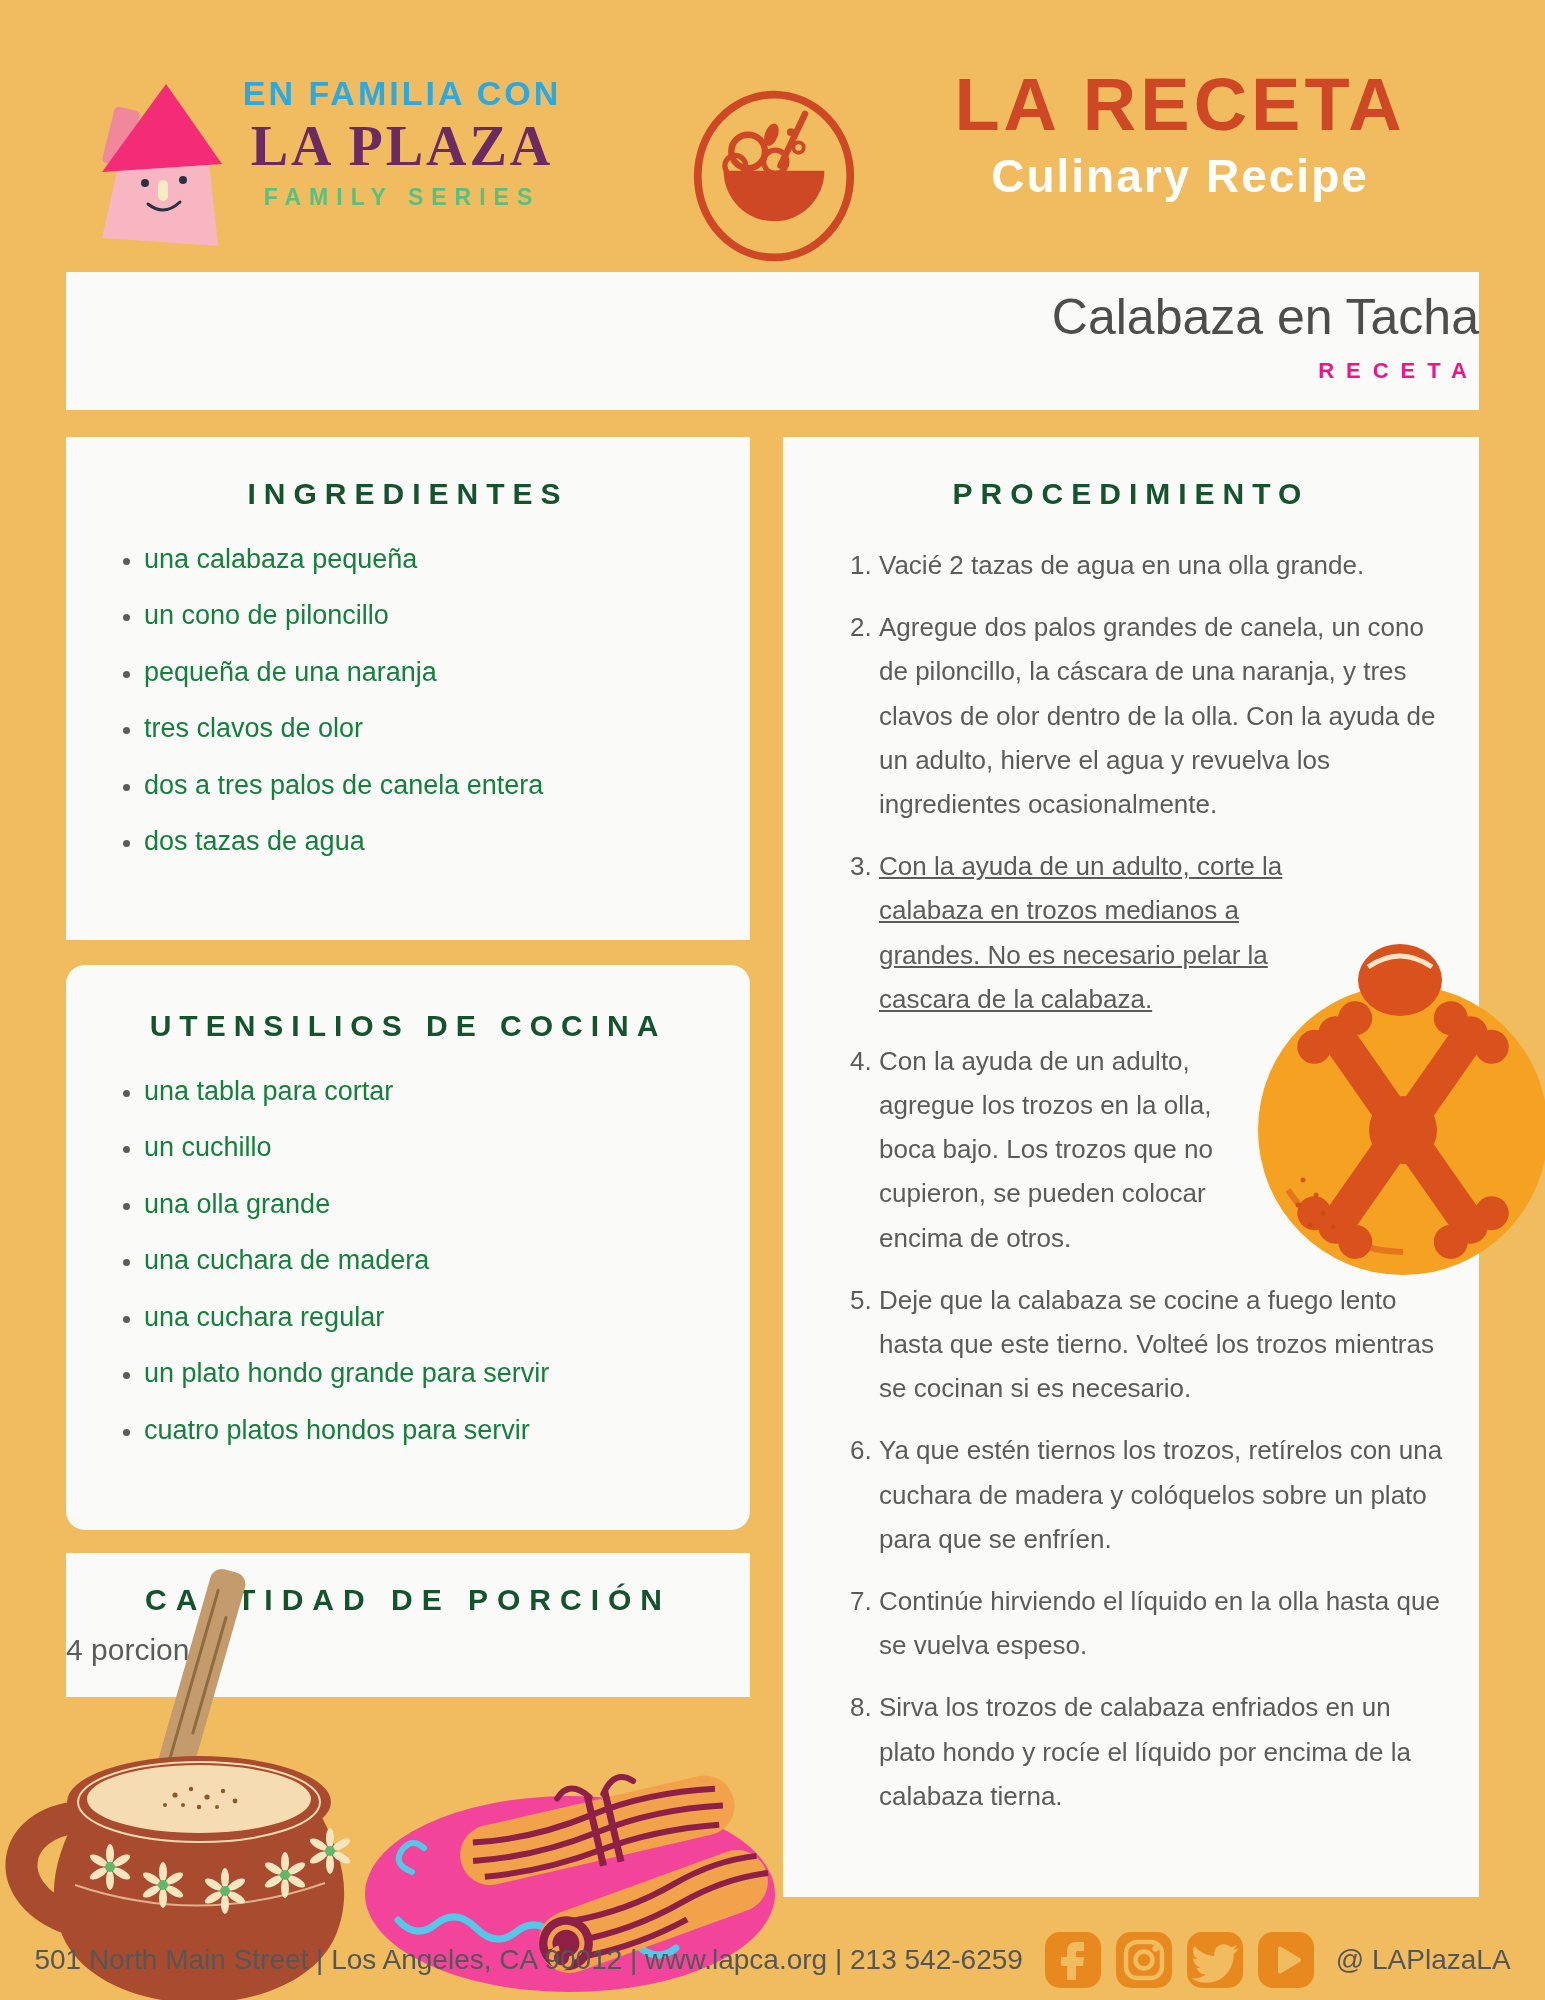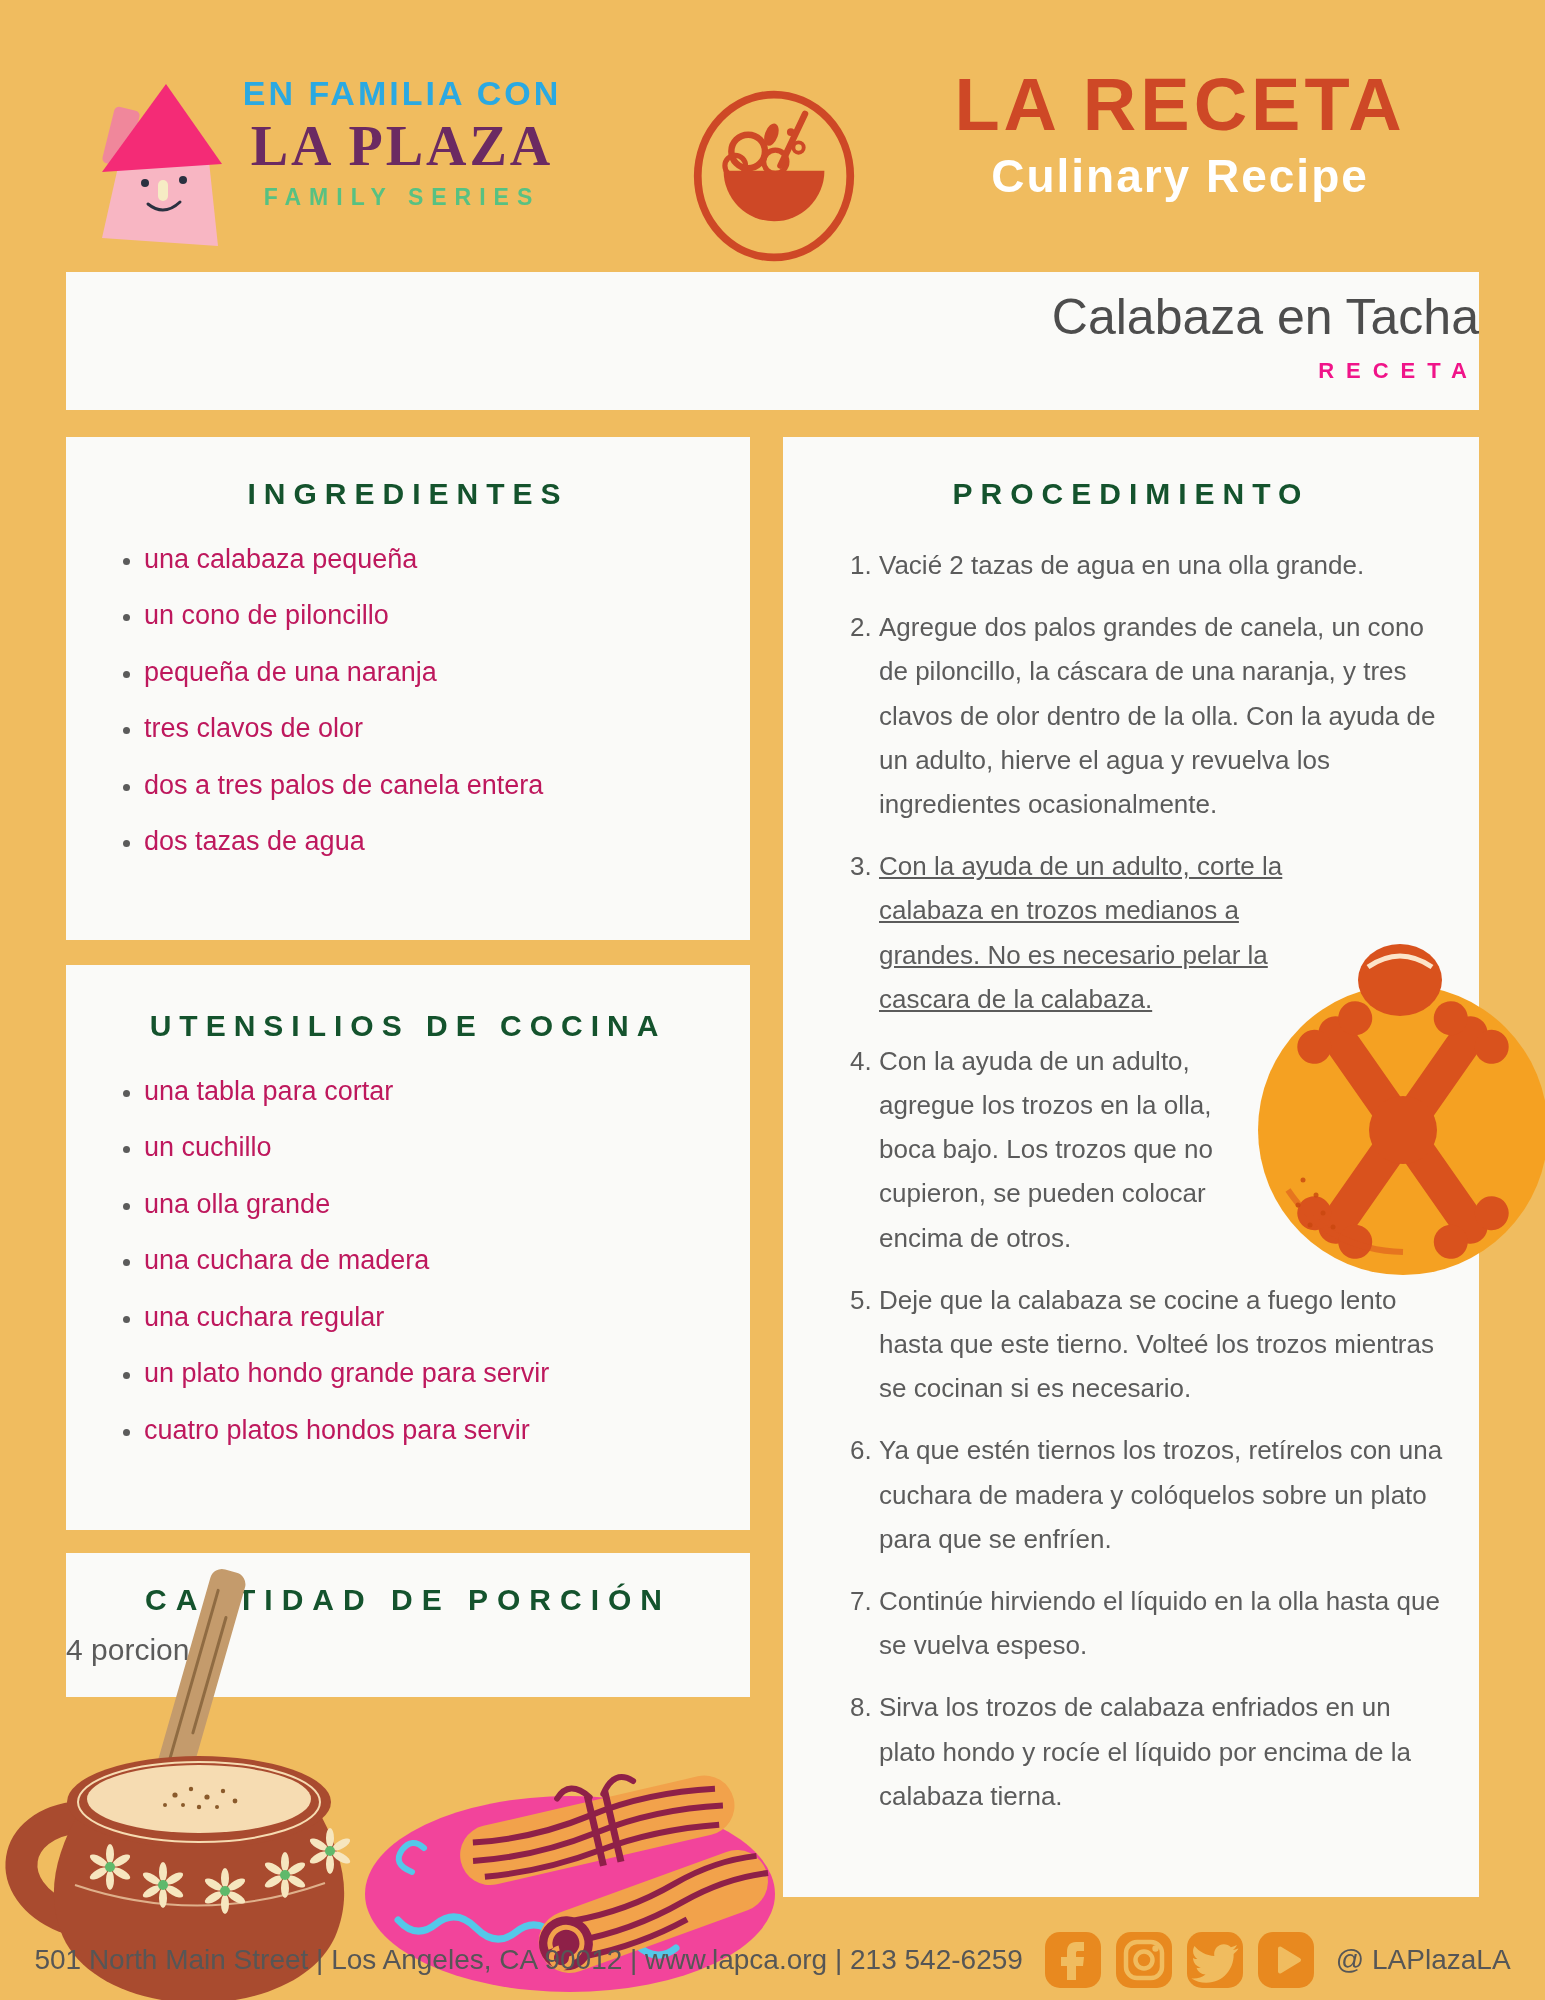--- a/index.html
+++ b/index.html
@@ -20,29 +20,29 @@
   .masthead-sub{font-size:46px;color:#FFFFFF;letter-spacing:2px;margin-top:2px;font-weight:bold;}
 
   
   .titlebar{left:66px;top:272px;width:1413px;height:138px;text-align:right;}
   .recipe-title{font-size:50px;color:#4D4D4D;margin-top:16px;}
   .recipe-label{font-size:22px;font-weight:700;color:#F01489;letter-spacing:12px;margin-top:12px;}
 
   
   .sec-h{font-size:30px;font-weight:700;color:#14532d;letter-spacing:8px;text-align:center;}
   .ingredients-panel{left:66px;top:437px;width:684px;height:503px;}
-  .utensils-panel{left:66px;top:965px;width:684px;height:565px;}
+  .utensils-panel{left:66px;top:965px;width:684px;height:565px;border-radius:19px;}
   .portion-panel{left:66px;top:1553px;width:684px;height:144px;}
   .procedure-panel{left:783px;top:437px;width:696px;height:1460px;}
   .ingredients-panel .sec-h,.procedure-panel .sec-h{margin-top:40px;}
   .utensils-panel .sec-h{margin-top:44px;}
   .portion-panel .sec-h{margin-top:30px;letter-spacing:9px;}
 
   ul.bullets{margin:30px 0 0 0;padding-left:78px;list-style:disc;}
-  ul.bullets li{font-size:27px;line-height:1.35;color:#be185d;margin-bottom:20px;}
+  ul.bullets li{font-size:27px;line-height:1.35;color:#15803d;margin-bottom:20px;}
   ul.bullets li::marker{color:#5B5B5B;font-size:24px;}
 
   ol.steps{margin:32px 0 0 0;padding-left:96px;padding-right:26px;list-style:decimal;}
   ol.steps li{font-size:26px;line-height:1.7;color:#5B5B5B;margin-bottom:18px;}
   ol.steps li::marker{color:#5B5B5B;}
   ol.steps li:nth-child(3){padding-right:128px;text-decoration:underline;}  
   ol.steps li:nth-child(4){padding-right:196px;}
 
   .portion-value{font-size:30px;color:#5B5B5B;margin-top:16px;}
 

